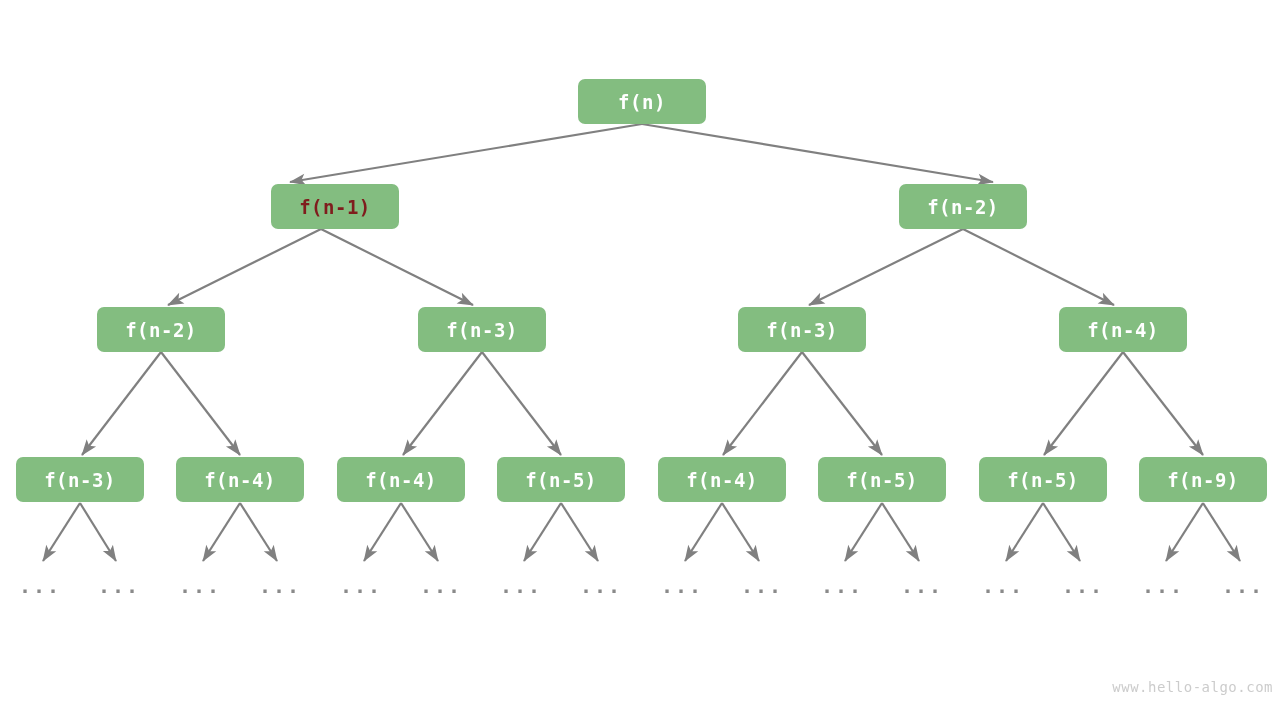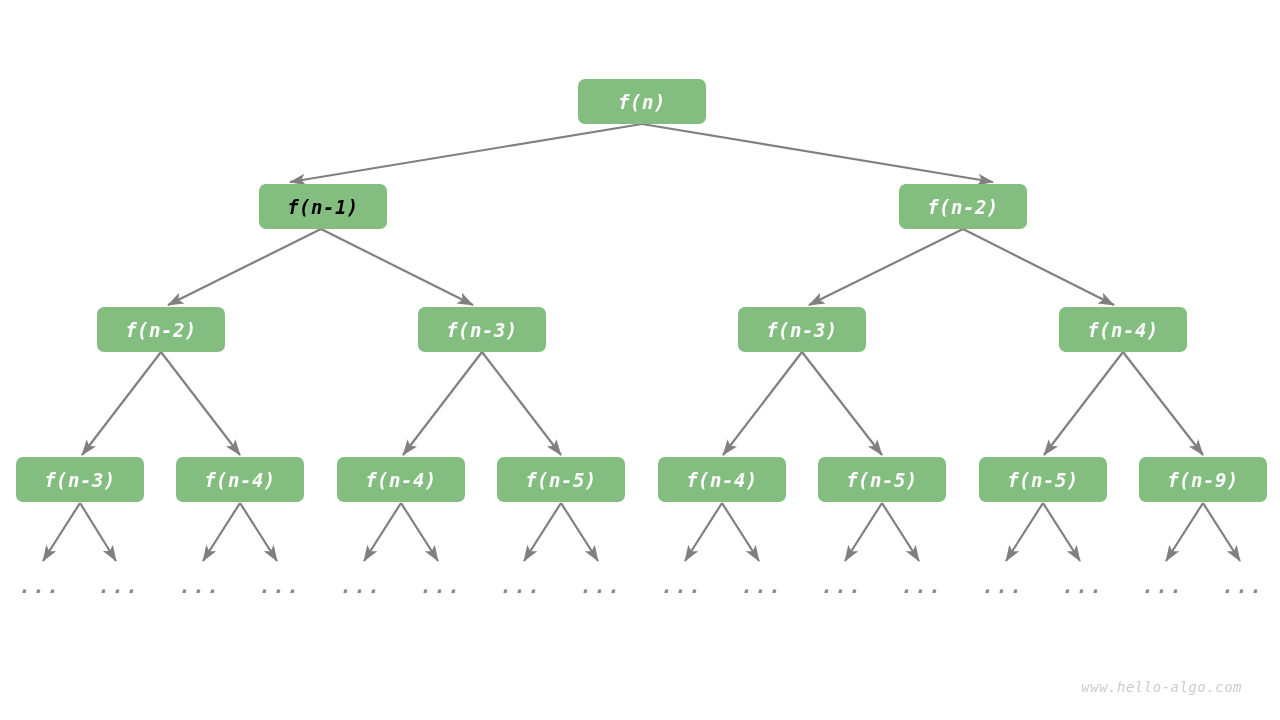--- a/index.html
+++ b/index.html
@@ -13,21 +13,20 @@
     position: relative;
     overflow: hidden;
     font-family: "DejaVu Sans Mono", monospace;
   }
   #canvas {
     position: absolute;
     left: 0;
     top: 0;
     width: 1280px;
     height: 720px;
-    font-style: italic;
   }
   svg.edges {
     position: absolute;
     left: 0;
     top: 0;
     width: 1280px;
     height: 720px;
     pointer-events: none;
   }
   .node {
@@ -50,21 +49,21 @@
     color: #8a8a8a;
     font-family: "DejaVu Sans Mono", monospace;
     font-size: 20px;
     font-weight: 700;
     letter-spacing: 2px;
     transform: translate(-50%, -50%);
     white-space: nowrap;
   }
   .watermark {
     position: absolute;
-    right: 38px;
+    right: 7px;
     bottom: 25px;
     color: #cccccc;
     font-family: "DejaVu Sans Mono", monospace;
     font-size: 14px;
     letter-spacing: 0.5px;
     white-space: nowrap;
   }
 </style>
 </head>
 <body>
@@ -104,21 +103,21 @@
         <line x1="882" y1="503" x2="845" y2="561" stroke="#808080" stroke-width="2.2" marker-end="url(#arrowhead)"></line>
         <line x1="882" y1="503" x2="919" y2="561" stroke="#808080" stroke-width="2.2" marker-end="url(#arrowhead)"></line>
         <line x1="1043" y1="503" x2="1006" y2="561" stroke="#808080" stroke-width="2.2" marker-end="url(#arrowhead)"></line>
         <line x1="1043" y1="503" x2="1080" y2="561" stroke="#808080" stroke-width="2.2" marker-end="url(#arrowhead)"></line>
         <line x1="1203" y1="503" x2="1166" y2="561" stroke="#808080" stroke-width="2.2" marker-end="url(#arrowhead)"></line>
         <line x1="1203" y1="503" x2="1240" y2="561" stroke="#808080" stroke-width="2.2" marker-end="url(#arrowhead)"></line>
       </g>
   </svg>
   <div id="node-layer">
       <div class="node" style="left: 578px; top: 79px; width: 128px; height: 45px; background: rgb(131, 189, 128); color: rgb(255, 255, 255);">f(n)</div>
-      <div class="node" style="left: 259px; top: 184px; width: 128px; height: 45px; background: rgb(131, 189, 128); color: #000000;">f(n-1)</div>
+      <div class="node" style="left: 271px; top: 184px; width: 128px; height: 45px; background: rgb(131, 189, 128); color: #7f1d1d;">f(n-1)</div>
       <div class="node" style="left: 899px; top: 184px; width: 128px; height: 45px; background: rgb(131, 189, 128); color: rgb(255, 255, 255);">f(n-2)</div>
       <div class="node" style="left: 97px; top: 307px; width: 128px; height: 45px; background: rgb(131, 189, 128); color: rgb(255, 255, 255);">f(n-2)</div>
       <div class="node" style="left: 418px; top: 307px; width: 128px; height: 45px; background: rgb(131, 189, 128); color: rgb(255, 255, 255);">f(n-3)</div>
       <div class="node" style="left: 738px; top: 307px; width: 128px; height: 45px; background: rgb(131, 189, 128); color: rgb(255, 255, 255);">f(n-3)</div>
       <div class="node" style="left: 1059px; top: 307px; width: 128px; height: 45px; background: rgb(131, 189, 128); color: rgb(255, 255, 255);">f(n-4)</div>
       <div class="node" style="left: 16px; top: 457px; width: 128px; height: 45px; background: rgb(131, 189, 128); color: rgb(255, 255, 255);">f(n-3)</div>
       <div class="node" style="left: 176px; top: 457px; width: 128px; height: 45px; background: rgb(131, 189, 128); color: rgb(255, 255, 255);">f(n-4)</div>
       <div class="node" style="left: 337px; top: 457px; width: 128px; height: 45px; background: rgb(131, 189, 128); color: rgb(255, 255, 255);">f(n-4)</div>
       <div class="node" style="left: 497px; top: 457px; width: 128px; height: 45px; background: rgb(131, 189, 128); color: rgb(255, 255, 255);">f(n-5)</div>
       <div class="node" style="left: 658px; top: 457px; width: 128px; height: 45px; background: rgb(131, 189, 128); color: rgb(255, 255, 255);">f(n-4)</div>

